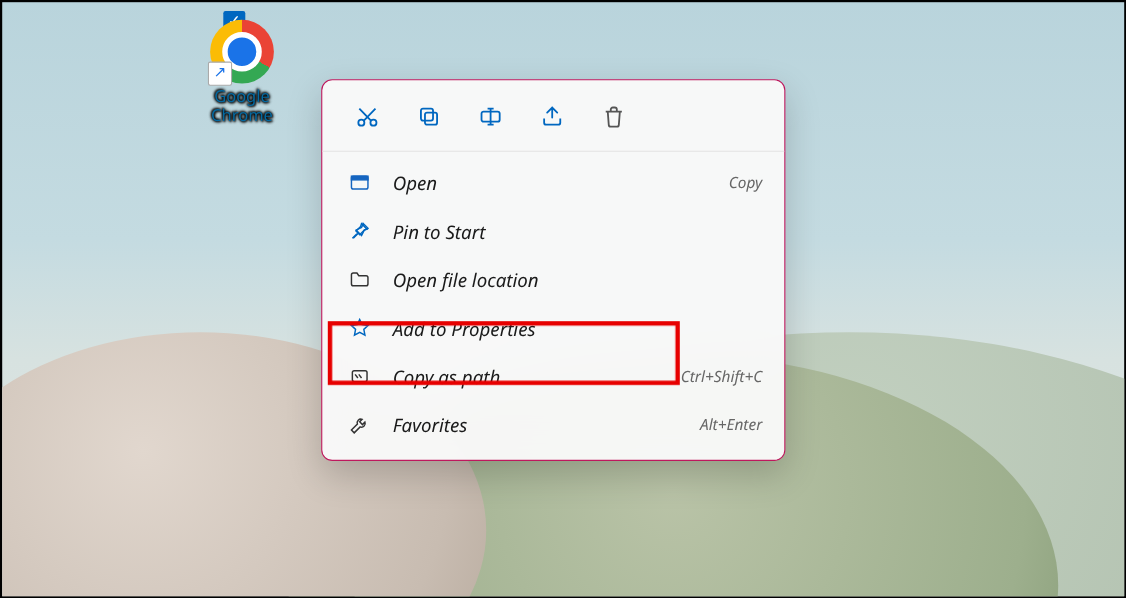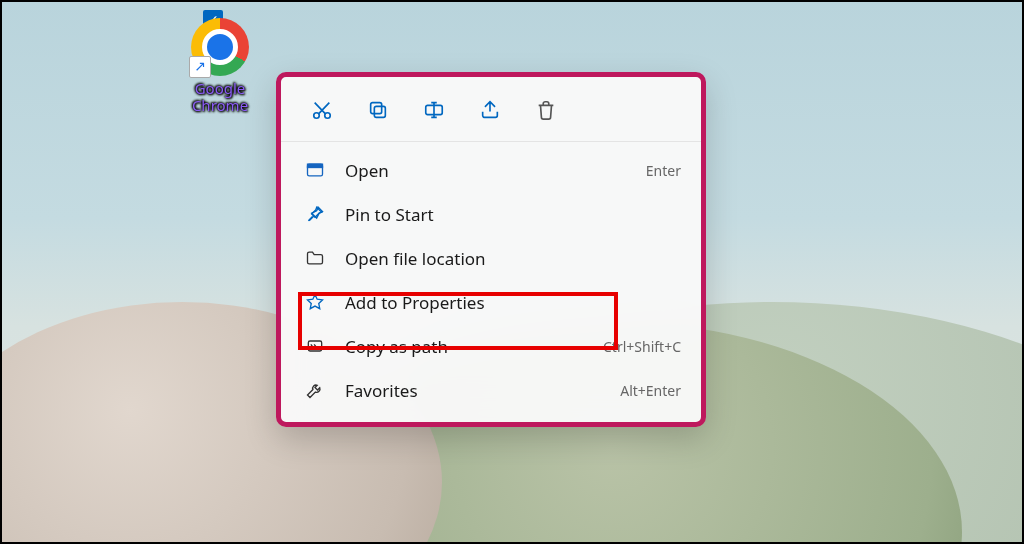--- a/index.html
+++ b/index.html
@@ -14,23 +14,23 @@
 .hill1{position:absolute;left:-80px;bottom:-120px;width:520px;height:360px;border-radius:50%;background:radial-gradient(circle at 40% 30%,#e1d7ce,#c8bcb1 70%,#b3a598);}
 .hill2{position:absolute;left:260px;bottom:-200px;width:700px;height:420px;border-radius:50%;background:radial-gradient(circle at 50% 30%,#b9c3a7,#9daf8d 70%,#7f956f);}
 .hill3{position:absolute;right:-200px;bottom:-260px;width:900px;height:500px;border-radius:50%;background:radial-gradient(circle at 50% 20%,#c2d0c0,#a9b9a6);}
 
 .desktop-icon{position:absolute;left:178px;top:8px;width:80px;text-align:center;}
 .chrome-wrap{position:relative;width:58px;height:58px;margin:8px auto 4px;}
 .chrome{width:58px;height:58px;border-radius:50%;background:conic-gradient(#ea4335 0deg 120deg,#34a853 120deg 240deg,#fbbc05 240deg 360deg);position:relative;display:flex;align-items:center;justify-content:center;}
 .chrome::after{content:"";width:26px;height:26px;border-radius:50%;background:#1a73e8;border:5px solid #fff;}
 .check{position:absolute;top:-8px;left:12px;width:20px;height:20px;background:#0067c0;border-radius:2px;color:#fff;font-size:14px;line-height:20px;text-align:center;}
 .shortcut{position:absolute;bottom:-2px;left:-2px;width:20px;height:20px;background:#fff;border:1px solid #aaa;border-radius:2px;color:#1a73e8;font-size:14px;line-height:18px;text-align:center;}
-.icon-label{font-size:15px;color:#8b5cf6;text-shadow:0 0 3px #000,0 0 3px #000,-1px -1px 2px #000,1px 1px 2px #000;line-height:17px;}
+.icon-label{font-size:15px;color:#0369a1;text-shadow:0 0 3px #000,0 0 3px #000,-1px -1px 2px #000,1px 1px 2px #000;line-height:17px;}
 
-.ctx{position:absolute;left:274px;top:70px;width:420px;background:rgba(249,249,249,0.96);border:5px solid #be185d;border-radius:10px;box-shadow:0 12px 32px rgba(0,0,0,0.18);backdrop-filter:blur(20px);padding-bottom:4px;}
+.ctx{position:absolute;left:290px;top:70px;width:420px;background:rgba(249,249,249,0.96);border:1px solid #be185d;border-radius:10px;box-shadow:0 12px 32px rgba(0,0,0,0.18);backdrop-filter:blur(20px);padding-bottom:4px;font-style:italic;}
 .toolbar{display:flex;gap:22px;padding:16px 24px 14px;border-bottom:1px solid #e4e4e4;}
 .tBtn{width:34px;height:34px;display:flex;align-items:center;justify-content:center;border-radius:4px;cursor:pointer;}
 .tBtn svg{width:22px;height:22px;}
 .menu{padding:6px 8px;}
 .item{display:flex;align-items:center;height:44px;padding:0 12px;border-radius:6px;cursor:pointer;position:relative;}
 .ico{width:28px;display:flex;align-items:center;justify-content:center;margin-right:16px;}
 .ico svg{width:20px;height:20px;}
 .label{font-size:17px;color:#1a1a1a;}
 .accel{margin-left:auto;font-size:14px;color:#666;}
 .highlight{position:absolute;border:4px solid #e70000;left:296px;top:290px;width:312px;height:50px;pointer-events:none;}
@@ -87,21 +87,21 @@
   </div>
   <div class="menu" id="menu">
       <div class="item">
         <span class="ico">
           <svg viewBox="0 0 24 24" fill="none" stroke="#1565c0" stroke-width="1.6">
             <rect x="3" y="5" width="18" height="14" rx="2"></rect>
             <rect x="3" y="5" width="18" height="4" fill="#1565c0"></rect>
           </svg>
         </span>
         <span class="label">Open</span>
-        <span class="accel">Enter</span>
+        <span class="accel">Copy</span>
       </div>
       <div class="item">
         <span class="ico">
           <svg viewBox="0 0 24 24" fill="none" stroke="#0067c0" stroke-width="1.6">
             <path d="M15 3l6 6-4 2-3 6-3-3-6 6 6-6-3-3 6-3 2-4z" transform="rotate(0 12 12)"></path>
             <path d="M9 15l-5 5"></path>
             <path d="M14 4l6 6-3 1-5 5-4-4 5-5 1-3z"></path>
           </svg>
         </span>
         <span class="label">Pin to Start</span>

